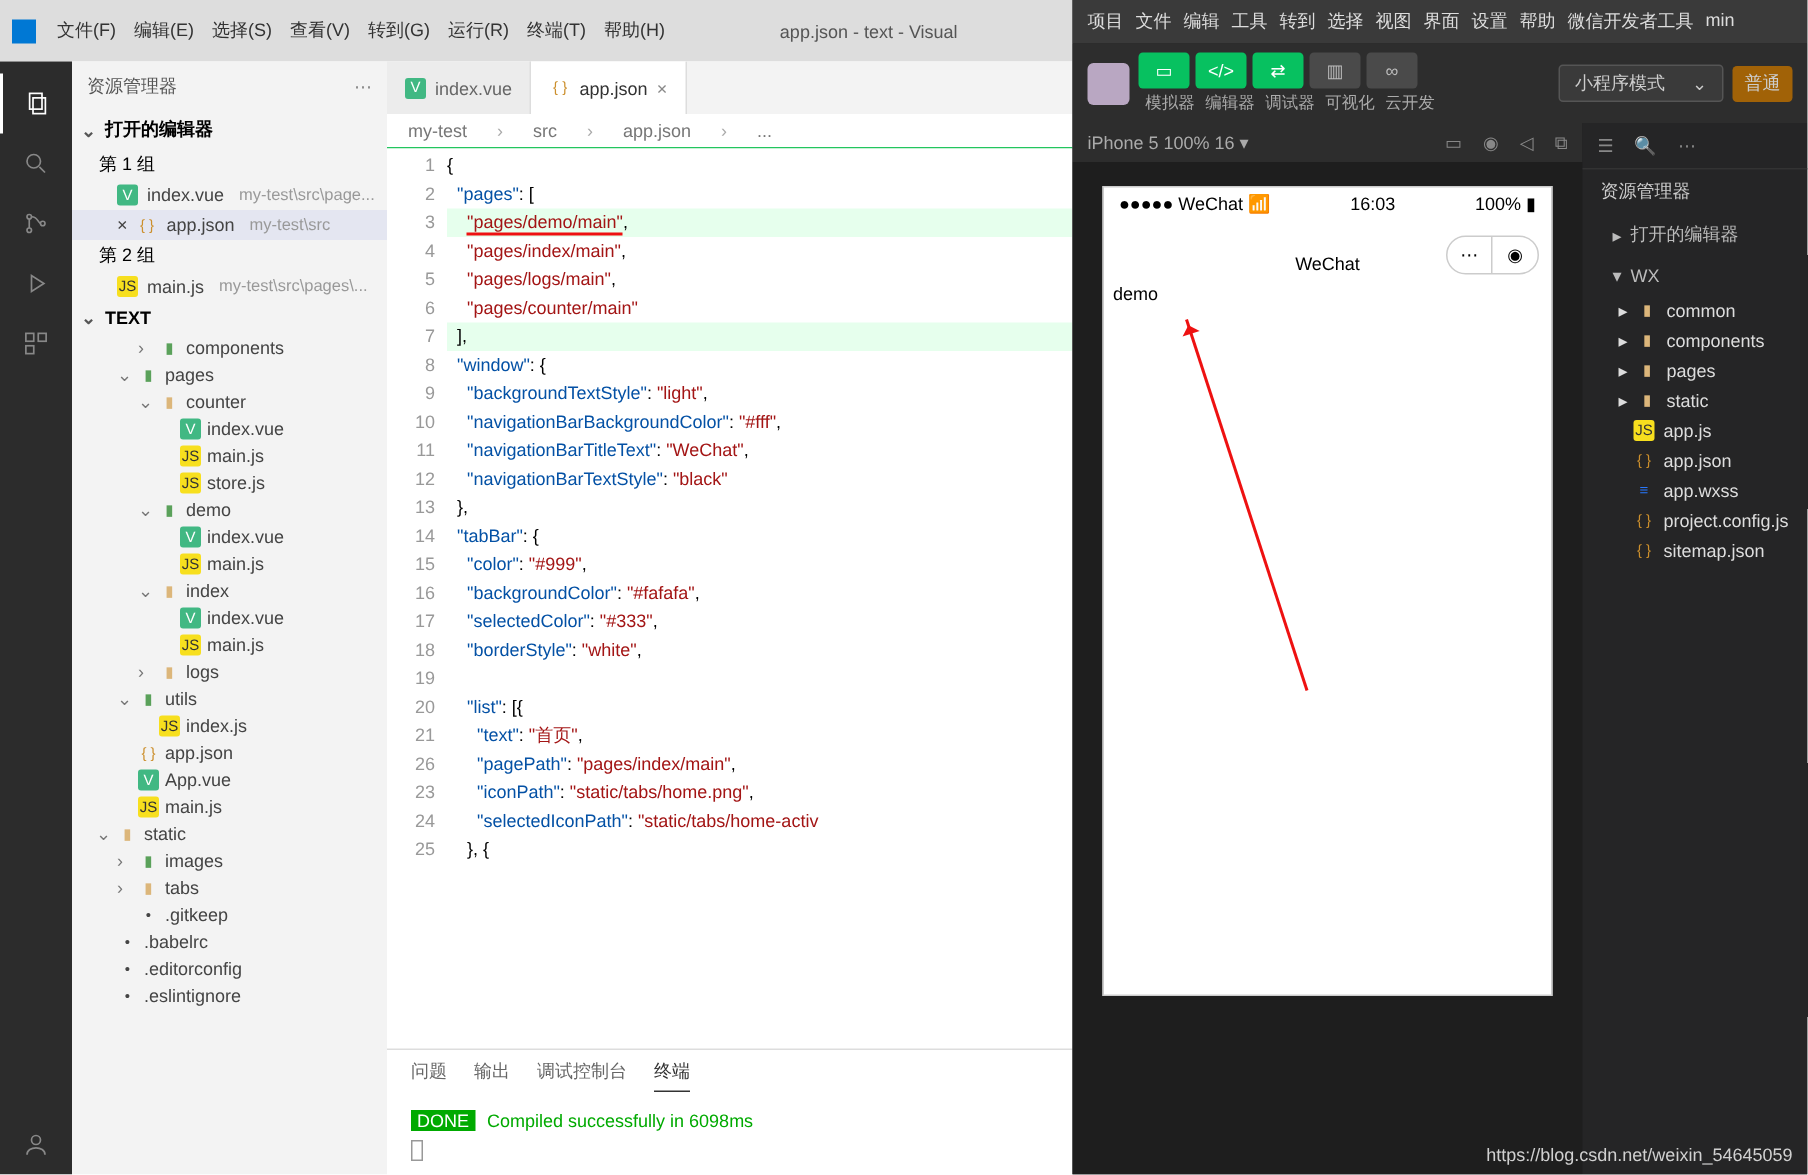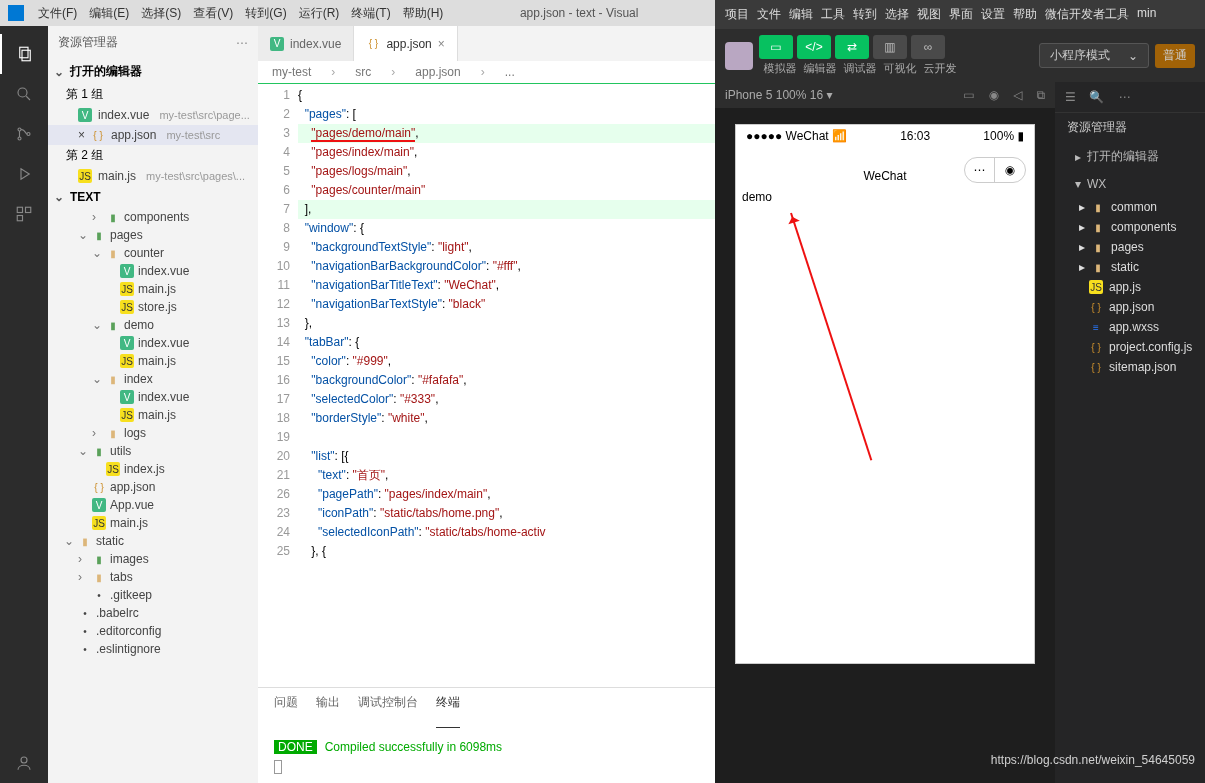--- a/index.html
+++ b/index.html
@@ -1,19 +1,19 @@
 <!DOCTYPE html>
 <html><head>
 <meta charset="utf-8">
 <style>
 *{margin:0;padding:0;box-sizing:border-box;font-family:"Segoe UI","Microsoft YaHei",sans-serif;font-size:12px}
 body{display:flex;height:783px;width:1205px;overflow:hidden;background:#fff}
 
 .vscode{display:flex;flex-direction:column;width:715px;height:100%}
-.titlebar{display:flex;align-items:center;height:26px;background:#ddd;color:#333;padding:0 8px;gap:2px}
+.titlebar{display:flex;align-items:center;height:41px;background:#ddd;color:#333;padding:0 8px;gap:2px}
 .titlebar .logo{width:16px;height:16px;background:#0078d4;margin-right:6px}
 .titlebar .menu{padding:0 6px;cursor:default}
 .titlebar .title{flex:1;text-align:center;color:#555}
 .vbody{display:flex;flex:1;min-height:0}
 .activity{width:48px;background:#2c2c2c;display:flex;flex-direction:column;align-items:center;padding-top:8px}
 .activity .ai{width:48px;height:40px;display:flex;align-items:center;justify-content:center;color:#888}
 .activity .ai.active{border-left:2px solid #fff;color:#fff}
 .sidebar{width:210px;background:#f3f3f3;display:flex;flex-direction:column;overflow:hidden}
 .sb-title{padding:8px 10px;color:#555;display:flex;align-items:center;justify-content:space-between}
 .sb-title .dots{color:#888}
@@ -43,21 +43,21 @@
 .gutter{width:40px;text-align:right;color:#999;padding:2px 8px 0 0;user-select:none}
 .gutter div{height:19px;line-height:19px}
 .src{flex:1;padding-top:2px;white-space:pre;overflow:hidden}
 .src div{height:19px;line-height:19px}
 .hl-add{background:#e6ffed}
 .tok-key{color:#0451a5}
 .tok-str{color:#a31515}
 .underline{border-bottom:2px solid #e11}
 .panel{border-top:1px solid #ddd;background:#fff}
 .ptabs{display:flex;gap:18px;padding:6px 16px;color:#666}
-.ptabs .pt.active{color:#333;border-bottom:1px solid #333;padding-bottom:16px}
+.ptabs .pt.active{color:#333;border-bottom:1px solid #333;padding-bottom:4px}
 .pout{padding:6px 16px;font-family:Consolas,monospace}
 .pout .done{background:#0a0;color:#fff;padding:0 4px}
 .pout .msg{color:#0a0;margin-left:8px}
 .pout .cursor{border:1px solid #999;display:inline-block;width:8px;height:14px;margin-top:6px}
 
 .wx{flex:1;display:flex;flex-direction:column;background:#1e1e1e;color:#ccc;min-width:0}
 .wx-menu{display:flex;gap:8px;padding:6px 10px;background:#3a3a3a;font-size:12px;color:#ddd;white-space:nowrap;overflow:hidden}
 .wx-tool{display:flex;align-items:center;gap:6px;padding:6px 10px;background:#2d2d2d}
 .wx-tool .avatar{width:28px;height:28px;background:#b9a7c2;border-radius:4px}
 .btn{height:24px;min-width:34px;border-radius:3px;display:flex;align-items:center;justify-content:center;font-size:12px}
@@ -80,21 +80,21 @@
 .capsule span:first-child{border-right:1px solid #ccc}
 .phone-body{flex:1;padding:4px 6px;color:#000;font-size:15px;position:relative}
 .arrow{position:absolute;left:54px;top:30px;width:2px;height:260px;background:#e11;transform:rotate(-18deg);transform-origin:top}
 .arrow:before{content:"";position:absolute;top:-2px;left:-5px;border:6px solid transparent;border-bottom-color:#e11}
 .wx-side{flex:1;background:#252526;min-width:0}
 .wx-side .hdr{display:flex;gap:14px;padding:8px 10px;color:#888;border-bottom:1px solid #333}
 .wx-side .sec{padding:6px 12px;color:#ccc;display:flex;align-items:center;gap:6px}
 .wx-side .sec.sub{padding-left:20px;color:#bbb}
 .wx-side .file{padding:3px 10px 3px 34px;display:flex;align-items:center;gap:6px;color:#ddd}
 .ico-wx-wxss{color:#2878ff}
-.footer{position:absolute;right:10px;bottom:16px;color:#d0d0d0;font-size:12px}
+.footer{position:absolute;right:10px;bottom:6px;color:#d0d0d0;font-size:12px}
 svg{width:18px;height:18px}
 </style>
 </head>
 <body>
 
 <div class="vscode">
   <div class="titlebar">
     <div class="logo"></div>
     <span id="vs-menus"><span class="menu">文件(F)</span><span class="menu">编辑(E)</span><span class="menu">选择(S)</span><span class="menu">查看(V)</span><span class="menu">转到(G)</span><span class="menu">运行(R)</span><span class="menu">终端(T)</span><span class="menu">帮助(H)</span></span>
     <div class="title">app.json - text - Visual</div>

